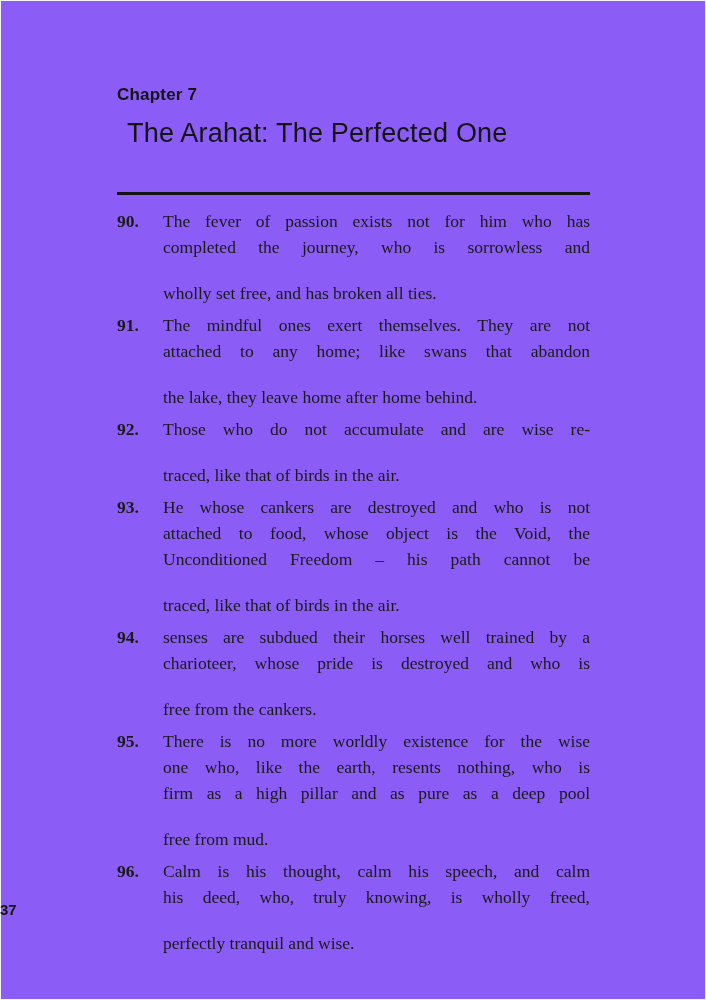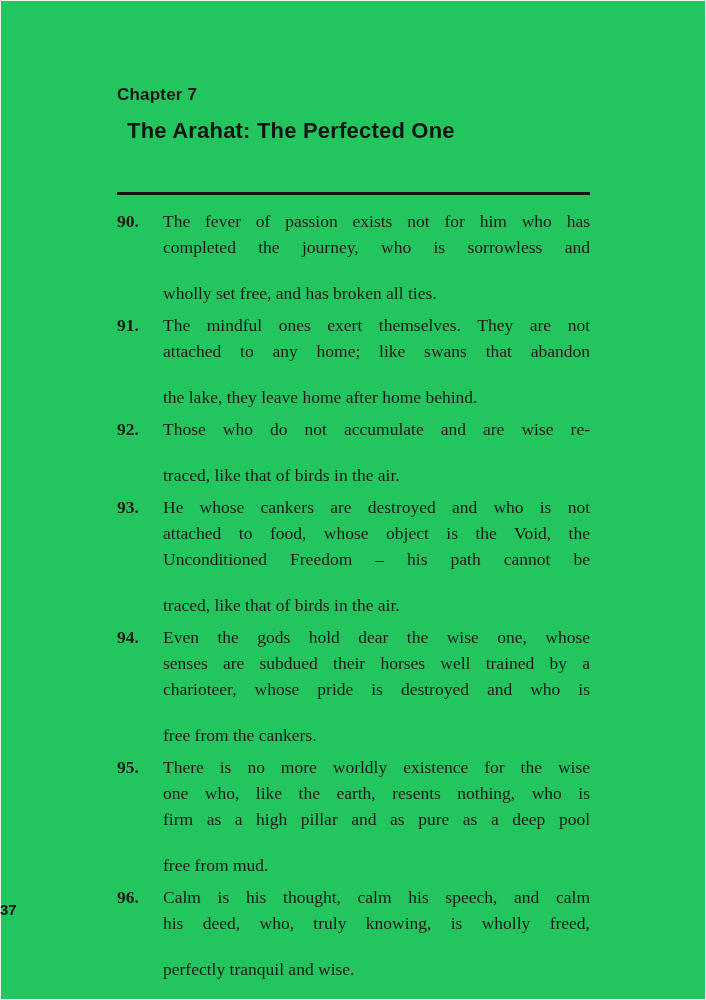--- a/index.html
+++ b/index.html
@@ -4,43 +4,43 @@
 <style>
   html, body {
     margin: 0;
     padding: 0;
     background: #ffffff;
   }
   .page {
     position: relative;
     width: 706px;
     height: 1000px;
-    background: #22c55e;
+    background: #8b5cf6;
     box-shadow: inset 0 0 0 1px #f2f2f2;
     overflow: hidden;
     color: #1a1a1a;
   }
   .chapter-label {
     position: absolute;
     left: 117px;
     top: 85px;
     font-family: "Liberation Sans", "DejaVu Sans", sans-serif;
     font-weight: bold;
     font-size: 17px;
     letter-spacing: 0.2px;
     color: #141414;
   }
   .chapter-title {
     position: absolute;
     left: 127px;
     top: 118px;
     margin: 0;
     font-family: "Liberation Sans", "DejaVu Sans", sans-serif;
-    font-weight: bold;
-    font-size: 22px;
+    font-weight: normal;
+    font-size: 27px;
     letter-spacing: 0.2px;
     white-space: nowrap;
     color: #141414;
   }
   .title-rule {
     position: absolute;
     left: 117px;
     top: 192px;
     width: 473px;
     height: 3px;
@@ -125,21 +125,20 @@
           <div class="vline">He whose cankers are destroyed and who is not</div>
           <div class="vline">attached to food, whose object is the Void, the</div>
           <div class="vline">Unconditioned Freedom – his path cannot be</div>
           <div class="vline last">traced, like that of birds in the air.</div>
         </div>
   </div>
 
   <div class="verse">
     <span class="verse-num">94.</span>
     <div class="verse-lines">
-          <div class="vline">Even the gods hold dear the wise one, whose</div>
           <div class="vline">senses are subdued their horses well trained by a</div>
           <div class="vline">charioteer, whose pride is destroyed and who is</div>
           <div class="vline last">free from the cankers.</div>
         </div>
   </div>
 
   <div class="verse">
     <span class="verse-num">95.</span>
     <div class="verse-lines">
           <div class="vline">There is no more worldly existence for the wise</div>

